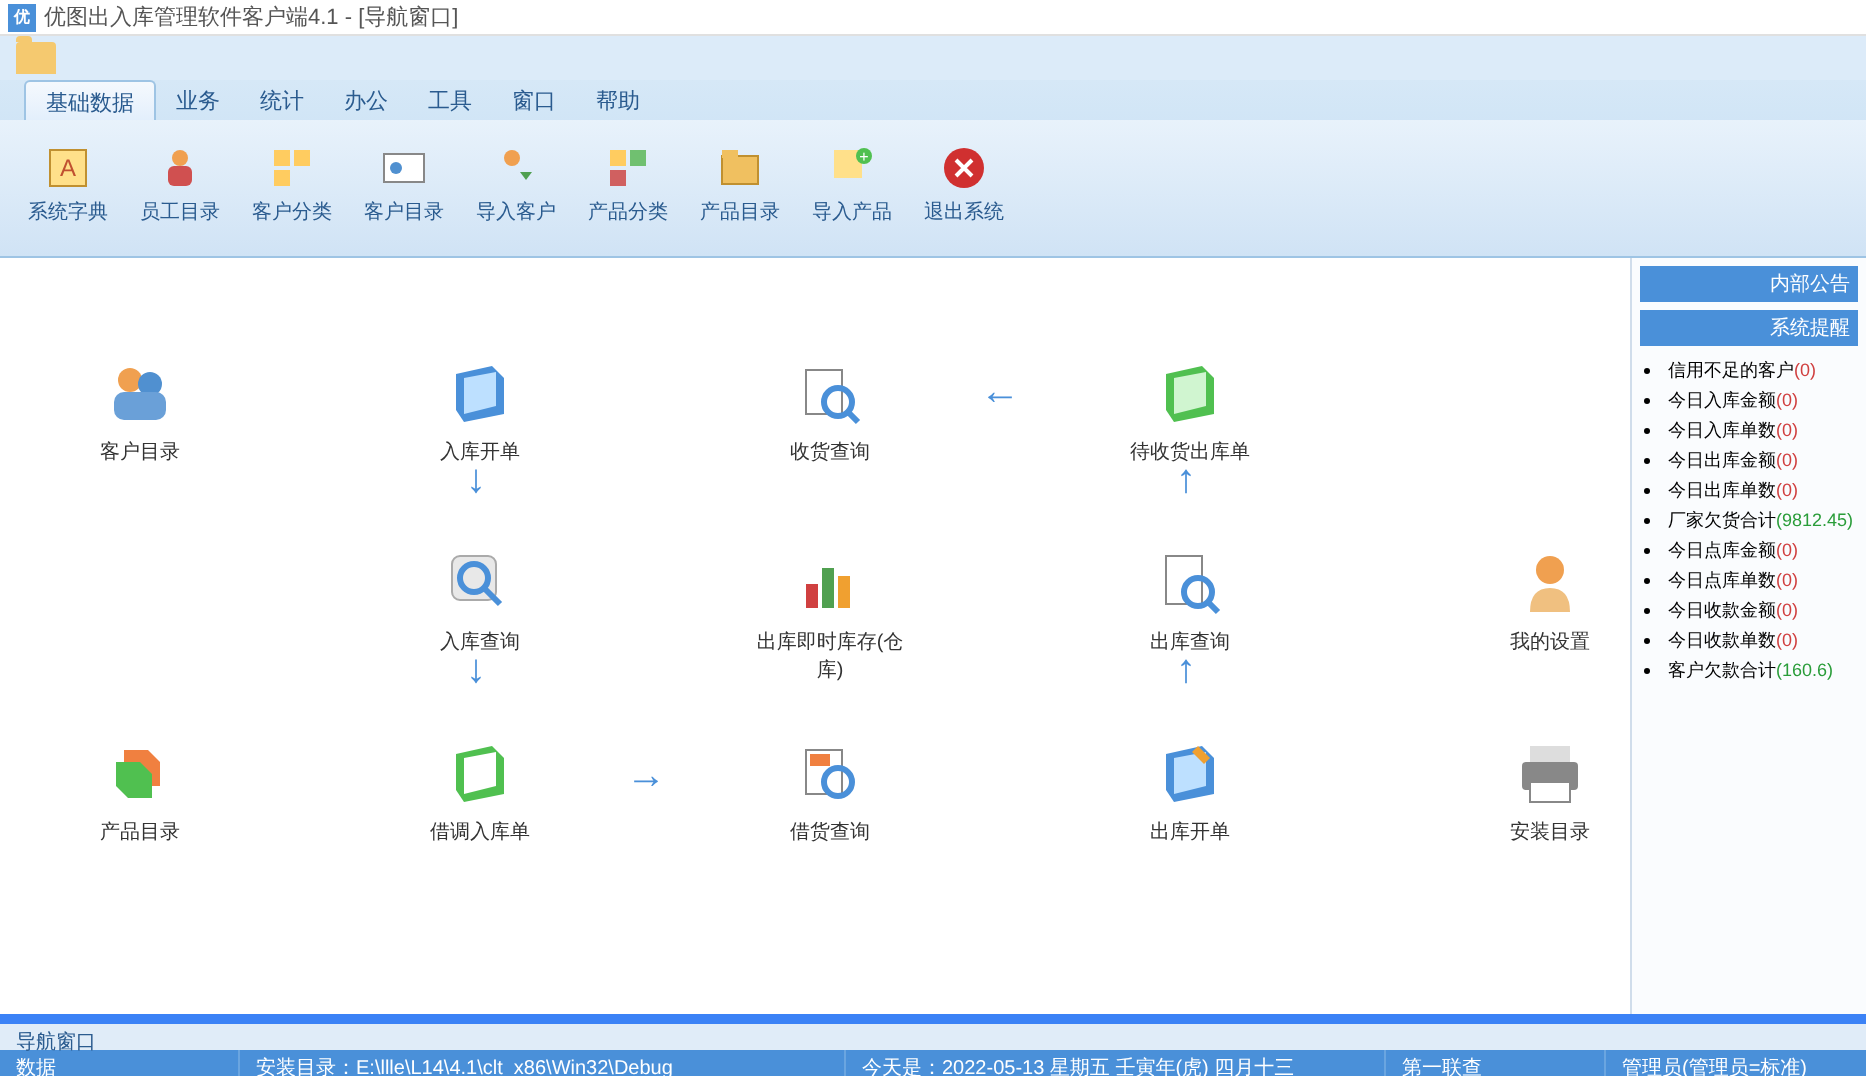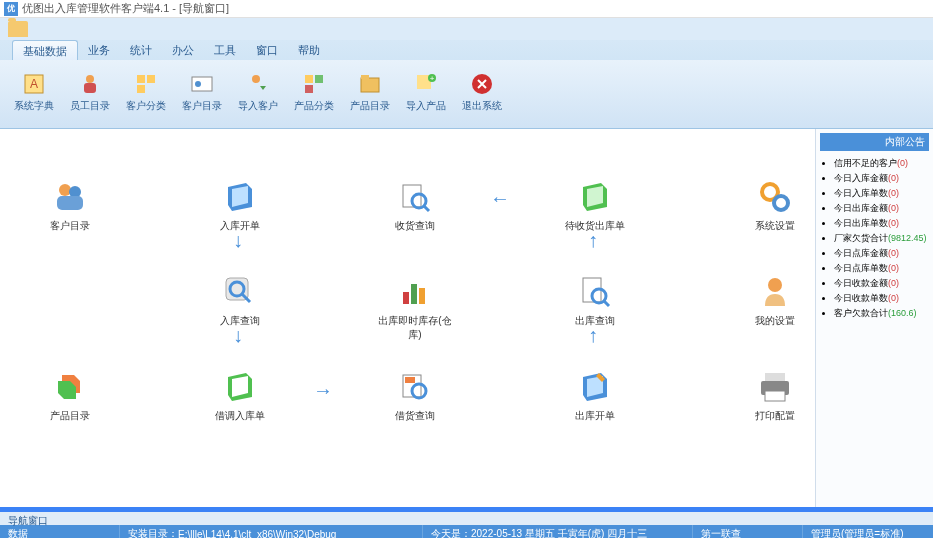--- a/index.html
+++ b/index.html
@@ -185,27 +185,20 @@
           </svg></div>
         <div class="flow-label">收货查询</div>
       </div>
       <div class="flow-item" style="left: 555px; top: 50px;">
         <div class="flow-icon"><svg viewBox="0 0 36 36">
             <path d="M6 8 L24 4 L30 10 L30 28 L10 32 L6 26 Z" fill="#50c050"></path>
             <path d="M10 10 L26 7 L26 24 L10 28 Z" fill="#d0f5d0"></path>
           </svg></div>
         <div class="flow-label">待收货出库单</div>
       </div>
-      <div class="flow-item" style="left: 735px; top: 50px;">
-        <div class="flow-icon"><svg viewBox="0 0 36 36">
-            <circle cx="13" cy="13" r="8" fill="none" stroke="#f0a030" stroke-width="4"></circle>
-            <circle cx="24" cy="24" r="7" fill="none" stroke="#5090d0" stroke-width="4"></circle>
-          </svg></div>
-        <div class="flow-label">系统设置</div>
-      </div>
       <div class="flow-item" style="left: 200px; top: 145px;">
         <div class="flow-icon"><svg viewBox="0 0 36 36">
             <rect x="4" y="4" width="22" height="22" rx="4" fill="#e8e8e8" stroke="#aaa"></rect>
             <circle cx="15" cy="15" r="7" fill="none" stroke="#4a90d9" stroke-width="3"></circle>
             <line x1="20" y1="20" x2="28" y2="28" stroke="#4a90d9" stroke-width="3"></line>
           </svg></div>
         <div class="flow-label">入库查询</div>
       </div>
       <div class="flow-item" style="left: 375px; top: 145px;">
         <div class="flow-icon"><svg viewBox="0 0 36 36">
@@ -259,25 +252,26 @@
             <path d="M22 4 l6 6 l-3 3 l-6 -6 z" fill="#f0a030"></path>
           </svg></div>
         <div class="flow-label">出库开单</div>
       </div>
       <div class="flow-item" style="left: 735px; top: 240px;">
         <div class="flow-icon"><svg viewBox="0 0 36 36">
             <rect x="8" y="4" width="20" height="8" fill="#ddd"></rect>
             <rect x="4" y="12" width="28" height="14" rx="2" fill="#888"></rect>
             <rect x="8" y="22" width="20" height="10" fill="#fff" stroke="#888"></rect>
           </svg></div>
-        <div class="flow-label">打印配置</div>
+        <div class="flow-label">安装目录</div>
       </div>
     </div>
   <div class="side-panel">
     <div class="side-title">内部公告</div>
+    <div class="side-title">系统提醒</div>
     <ul class="side-list" id="reminder-list">
         <li>信用不足的客户<span class="val-red">(0)</span></li>
         <li>今日入库金额<span class="val-red">(0)</span></li>
         <li>今日入库单数<span class="val-red">(0)</span></li>
         <li>今日出库金额<span class="val-red">(0)</span></li>
         <li>今日出库单数<span class="val-red">(0)</span></li>
         <li>厂家欠货合计<span class="val-green">(9812.45)</span></li>
         <li>今日点库金额<span class="val-red">(0)</span></li>
         <li>今日点库单数<span class="val-red">(0)</span></li>
         <li>今日收款金额<span class="val-red">(0)</span></li>

